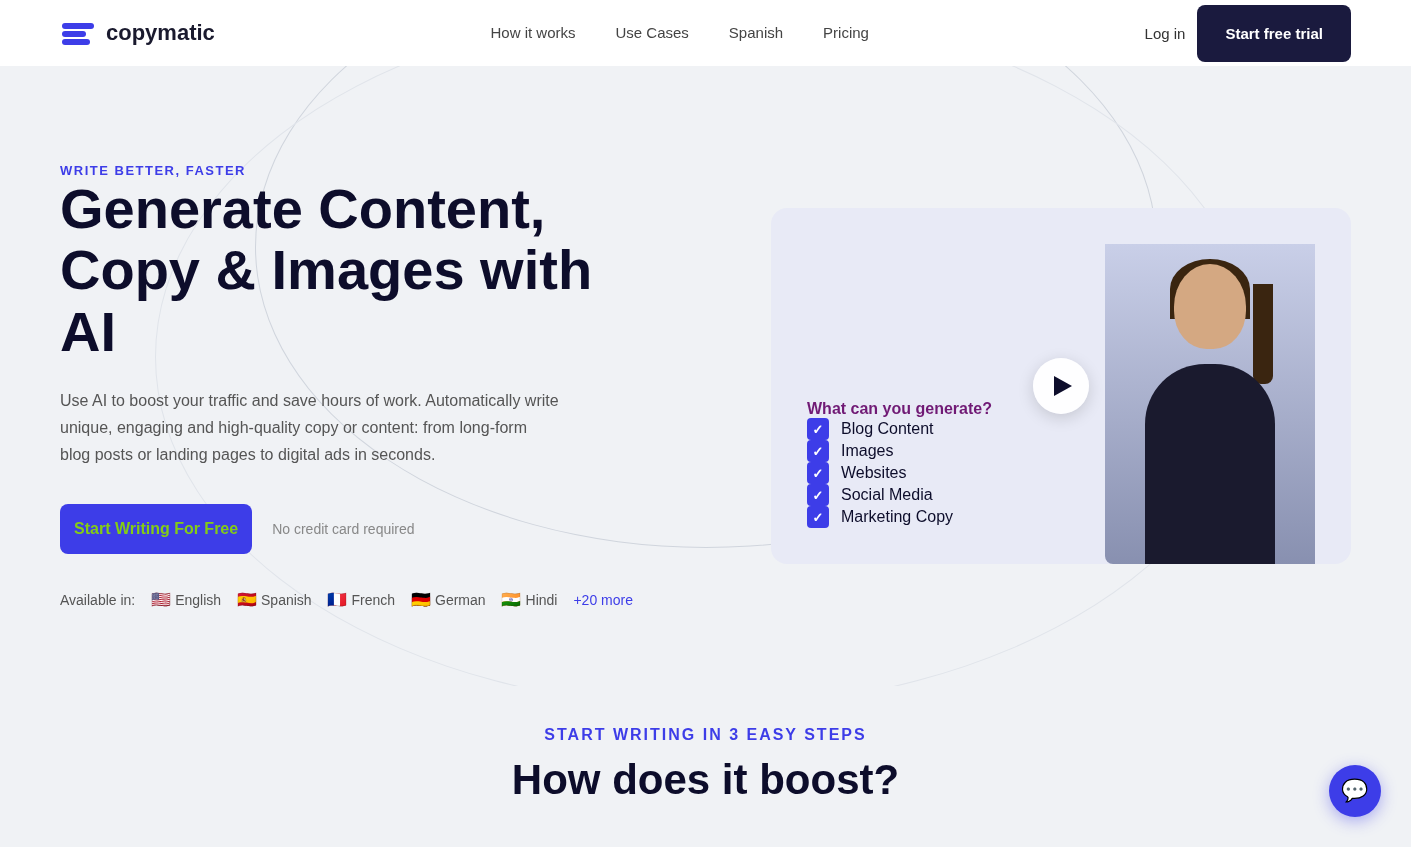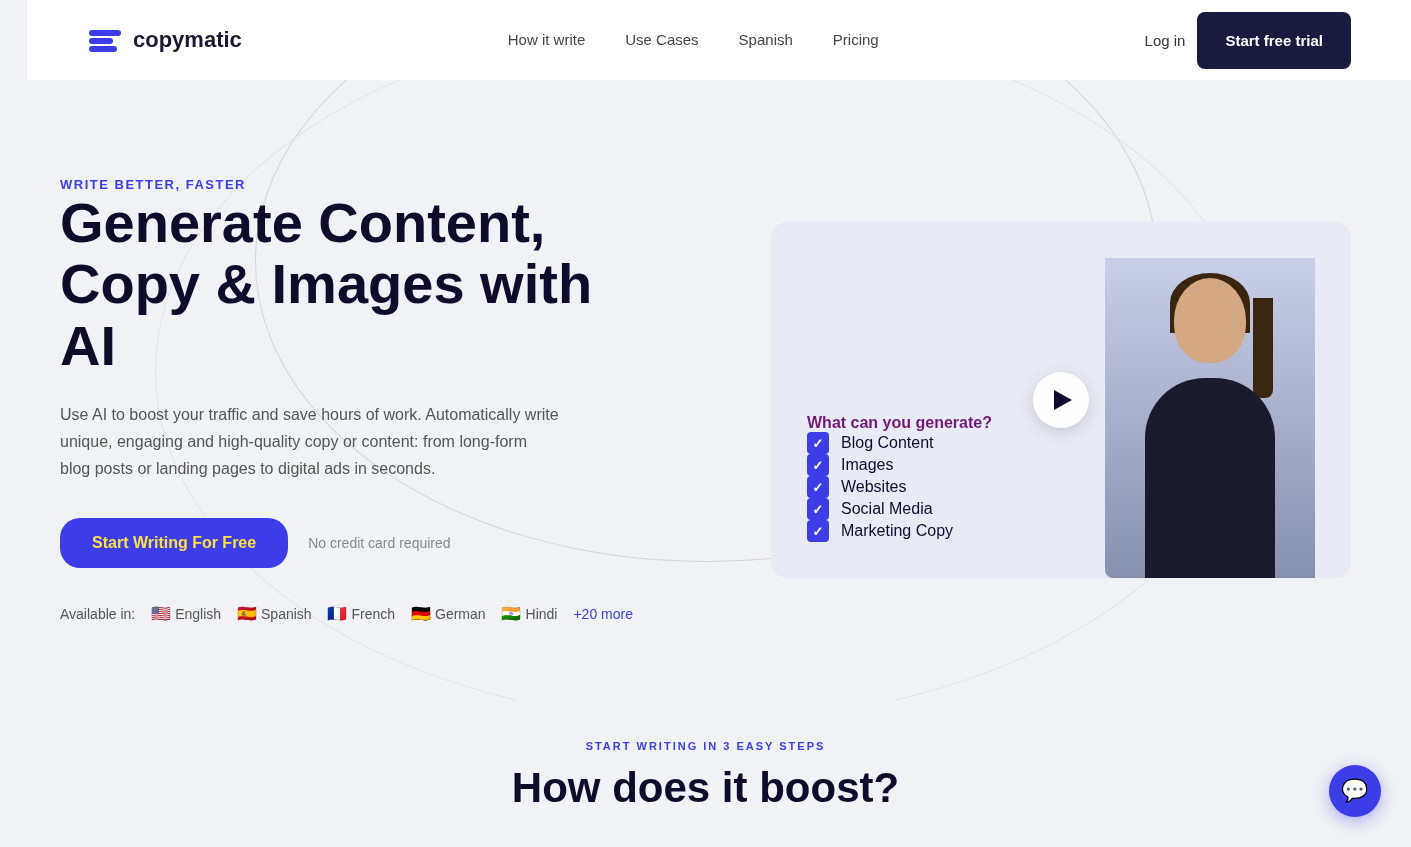--- a/index.html
+++ b/index.html
@@ -9,25 +9,24 @@
       min-height: 847px;
       overflow-x: hidden;
     }
 
     
     nav {
       display: flex;
       align-items: center;
       justify-content: space-between;
       padding: 0 60px;
-      height: 80px;
+      height: 66px;
       background: #fff;
       position: relative;
       z-index: 10;
-      margin-left: 27px;
     }
     .logo-area {
       display: flex;
       align-items: center;
       gap: 10px;
     }
     .logo-icon {
       width: 36px;
       height: 36px;
     }
@@ -134,24 +133,24 @@
       margin-bottom: 36px;
     }
     .cta-row {
       display: flex;
       align-items: center;
       gap: 20px;
       margin-bottom: 36px;
     }
     .cta-btn {
       background: #3d3de8;
-      color: #fde047;
+      color: #84cc16;
       border: none;
-      padding: 16px 32px;
-      border-radius: 20px;
+      padding: 16px 14px;
+      border-radius: 8px;
       font-size: 16px;
       font-weight: 700;
       cursor: pointer;
     }
     .no-cc {
       color: #888;
       font-size: 14px;
     }
     .languages-row {
       display: flex;
@@ -307,21 +306,21 @@
     }
 
     
     .bottom-section {
       background: #f0f2f5;
       padding: 40px 60px 20px;
       text-align: center;
     }
     .bottom-tagline {
       color: #3d3de8;
-      font-size: 11px;
+      font-size: 16px;
       font-weight: 700;
       letter-spacing: 2px;
       text-transform: uppercase;
       margin-bottom: 12px;
     }
     .bottom-title {
       font-size: 42px;
       font-weight: 800;
       color: #0d0d2b;
     }
@@ -354,21 +353,21 @@
   <div class="logo-area">
     <svg class="logo-icon" viewBox="0 0 36 36" fill="none" xmlns="http://www.w3.org/2000/svg">
       <rect x="2" y="8" width="32" height="6" rx="3" fill="#3d3de8"></rect>
       <rect x="2" y="16" width="24" height="6" rx="3" fill="#3d3de8"></rect>
       <rect x="2" y="24" width="28" height="6" rx="3" fill="#3d3de8"></rect>
     </svg>
     <span class="logo-text">copymatic</span>
   </div>
 
   <ul class="nav-links">
-    <li><a href="#">How it write</a></li>
+    <li><a href="#">How it works</a></li>
     <li><a href="#">Use Cases</a></li>
     <li><a href="#">Spanish</a></li>
     <li><a href="#">Pricing</a></li>
   </ul>
 
   <div class="nav-actions">
     <a class="login-link" href="#">Log in</a>
     <button class="start-trial-btn">Start free trial</button>
   </div>
 </nav>

